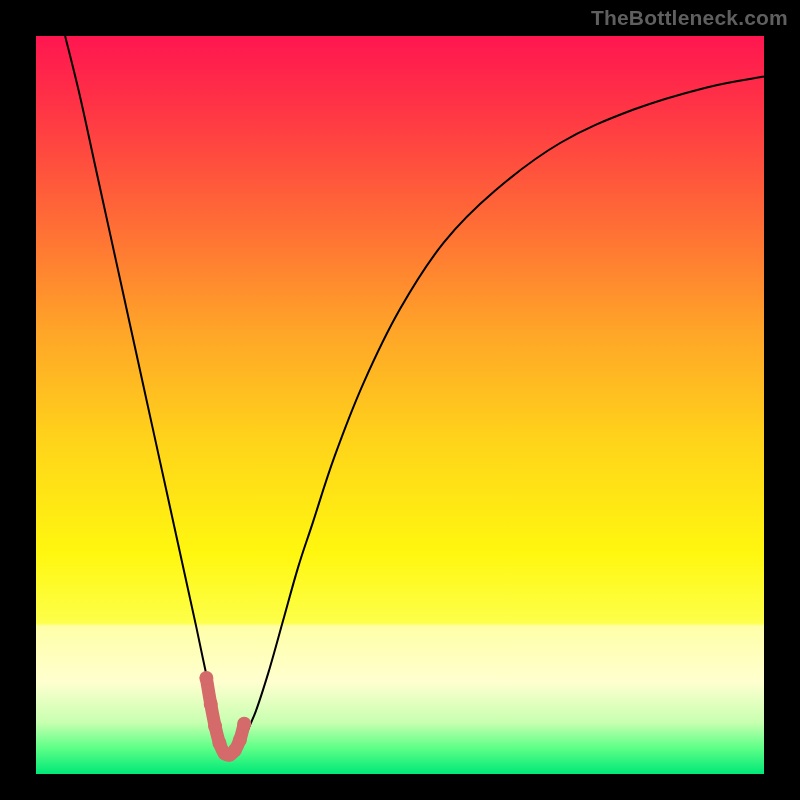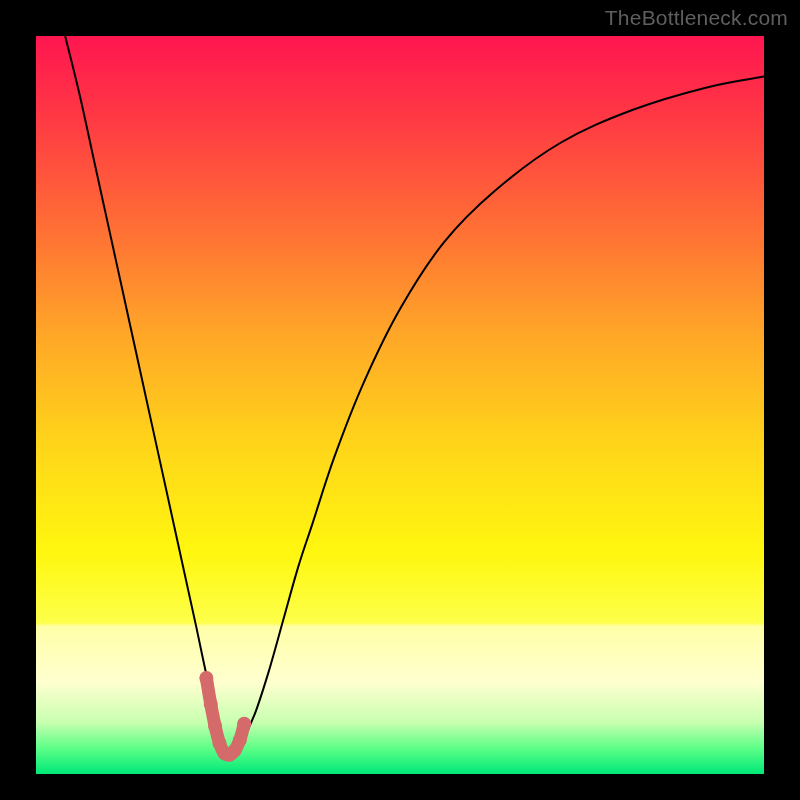--- a/index.html
+++ b/index.html
@@ -27,21 +27,21 @@
     height: 738px;
     
   }
   .watermark {
     position: absolute;
     top: 6px;
     right: 12px;
     color: #5f5f5f;
     font-size: 21px;
     letter-spacing: 0.2px;
-    font-weight: 400;
+    font-weight: 700;
   }
   svg {
     position: absolute;
     left: 0;
     top: 0;
   }
 </style>
 </head>
 <body>
 

